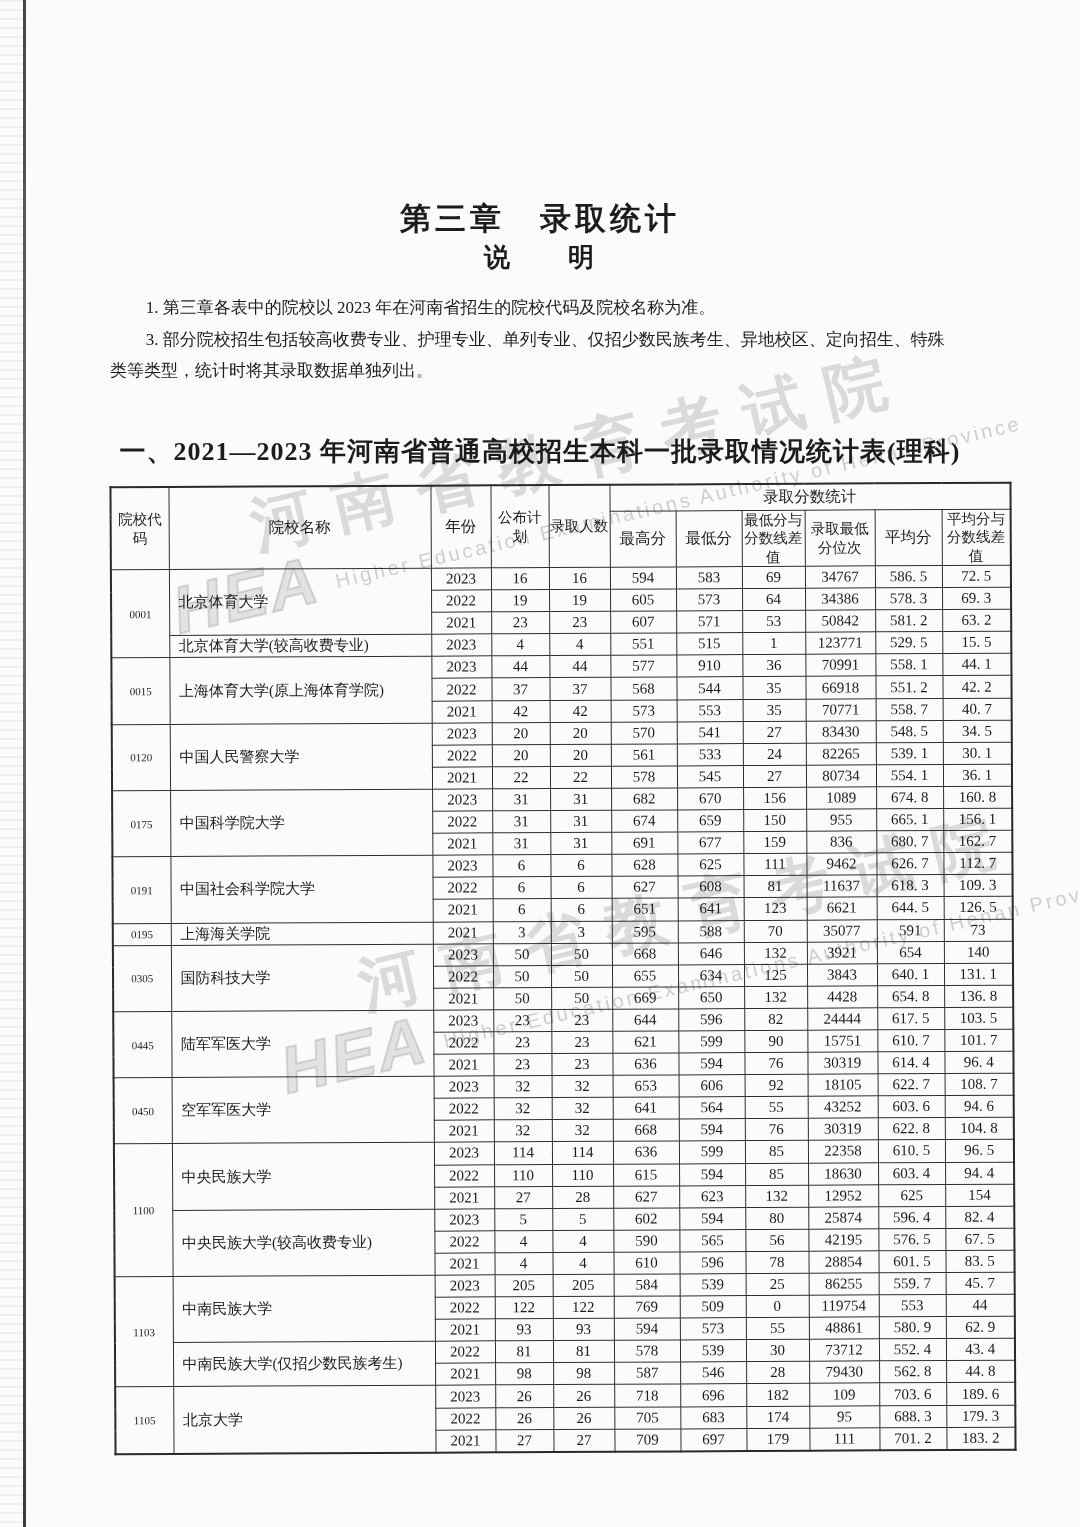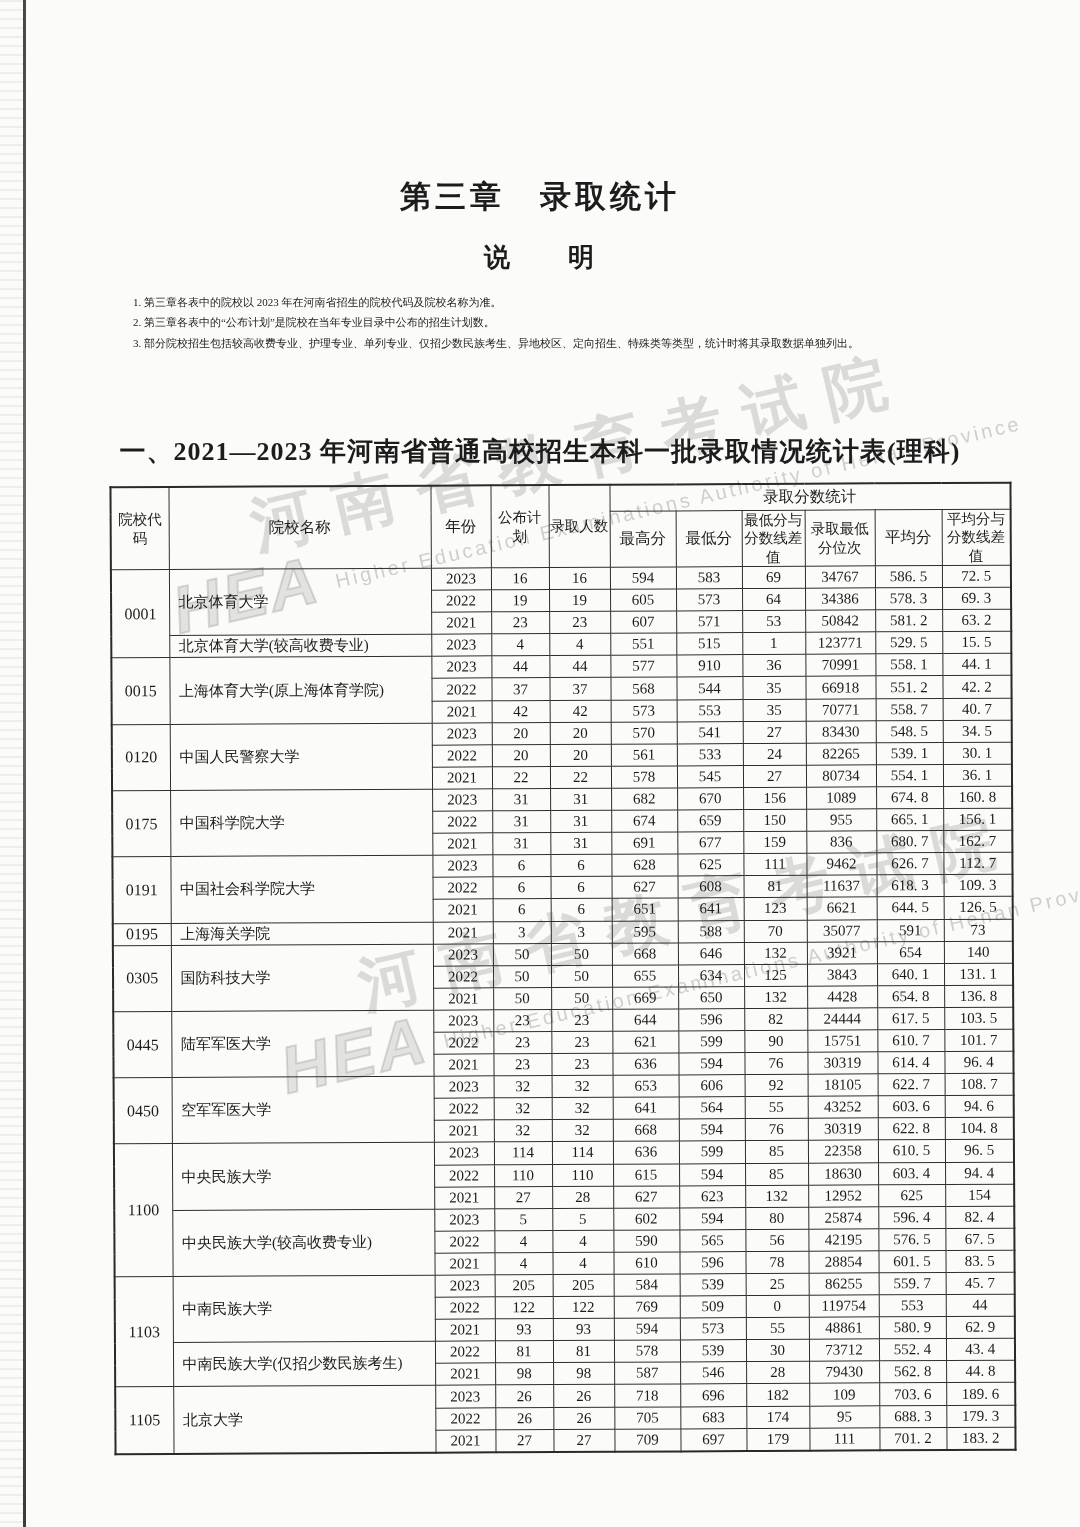--- a/index.html
+++ b/index.html
@@ -9,42 +9,42 @@
     font-family:"Liberation Serif","DejaVu Serif",serif;
   }
   
   .scan-streaks { position:absolute; left:0; top:0; width:23px; height:100%;
     background:repeating-linear-gradient(to bottom, rgba(0,0,0,0.05) 0 2px, rgba(0,0,0,0) 2px 9px); }
   .scan-edge { position:absolute; left:23px; top:0; width:3px; height:100%;
     background:linear-gradient(to bottom,#474747,#6d6d6d 35%,#515151 70%,#3c3c3c); }
 
   .content { position:absolute; inset:0; z-index:2; }
 
-  .chapter-title { position:absolute; top:176px; left:0; width:100%; text-align:center;
+  .chapter-title { position:absolute; top:198px; left:0; width:100%; text-align:center;
     font-size:31px; font-weight:bold; letter-spacing:4px; }
   .subtitle { position:absolute; top:240px; left:0; width:100%; text-align:center;
     font-size:26px; font-weight:bold; letter-spacing:2px; }
-  .notes { position:absolute; top:292px; left:110px; width:846px; font-size:11px; line-height:1.86; }
+  .notes { position:absolute; top:292px; left:110px; width:846px; font-size:17px; line-height:1.86; }
   .note { margin:0; text-indent:2.1em; }
   .section-title { position:absolute; top:434px; left:0; width:100%; text-align:center;
     font-size:26px; font-weight:bold; letter-spacing:1px; }
 
   table.stats { position:absolute; left:112px; top:484px; width:900px;
     border-collapse:collapse; table-layout:fixed; transform:rotate(-0.3deg);
     background:transparent; }
   table.stats th, table.stats td { border:1px solid #2f2f2f; text-align:center;
     vertical-align:middle; padding:0; font-weight:normal; overflow:hidden; }
   table.stats { border:2px solid #2a2a2a; }
   thead th { font-size:15.5px; line-height:1.3; }
   thead tr.group-row th { height:25px; }
   thead tr.sub-row th { height:55px; }
   th.sub-th { font-size:14.5px; line-height:1.25; padding:0 2px; }
   tbody td { height:21.1px; font-size:15px; }
   tbody td.name-cell { text-align:left; padding-left:9px; font-size:15px; }
-  tbody td.code-cell { font-size:16px; }
+  tbody td.code-cell { font-size:11px; }
 
   
   .watermark { position:absolute; z-index:1; pointer-events:none;
     transform:rotate(-13deg); transform-origin:left top; white-space:nowrap;
     font-family:"Liberation Sans","DejaVu Sans",sans-serif; }
   .wm-cn { font-size:62px; font-weight:bold; letter-spacing:22px; color:rgba(125,125,125,0.26); margin-left:95px; }
   .wm-row { display:flex; align-items:flex-start; gap:16px; margin-top:-16px; }
   .wm-logo { font-size:66px; font-weight:bold; font-style:italic; letter-spacing:3px;
     color:rgba(130,130,130,0.20); -webkit-text-stroke:2px rgba(130,130,130,0.28); }
   .wm-en { font-size:20px; letter-spacing:3px; color:rgba(120,120,120,0.34); margin-top:34px; }
@@ -72,21 +72,20 @@
     <span class="wm-en">Higher Education Examinations Authority of Henan Province</span>
   </div>
 </div>
 
 <div class="content">
   <div class="chapter-title">第三章　录取统计</div>
   <div class="subtitle">说　　明</div>
 
   <div class="notes">
     <p class="note">1. 第三章各表中的院校以 2023 年在河南省招生的院校代码及院校名称为准。</p>
-    <p class="note">2. 第三章各表中的“公布计划”是院校在当年专业目录中公布的招生计划数。</p>
     <p class="note">3. 部分院校招生包括较高收费专业、护理专业、单列专业、仅招少数民族考生、异地校区、定向招生、特殊类等类型，统计时将其录取数据单独列出。</p>
   </div>
 
   <div class="section-title">一、2021—2023 年河南省普通高校招生本科一批录取情况统计表(理科)</div>
 
   <table class="stats">
     <colgroup>
       <col style="width:58px">
         <col style="width:262px">
         <col style="width:60px">

